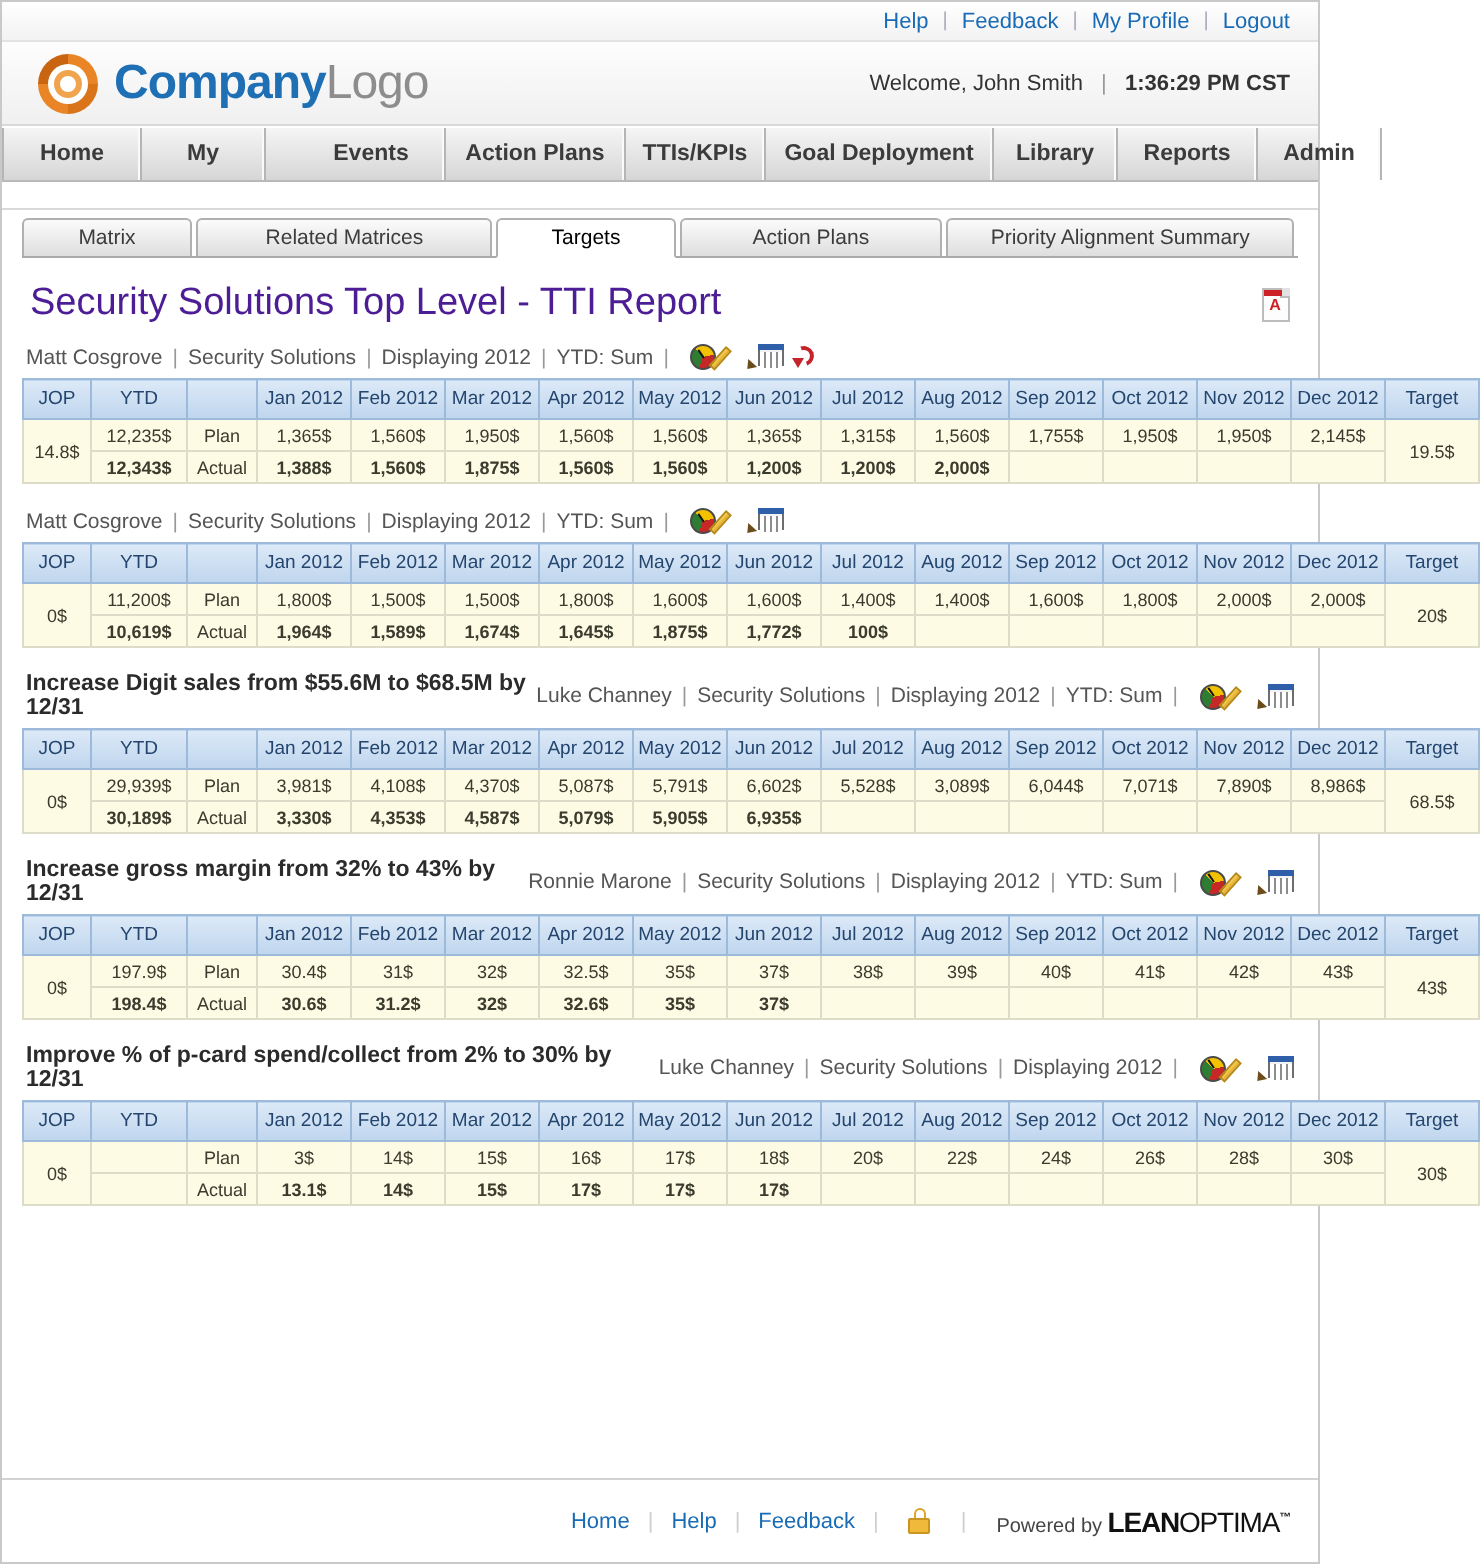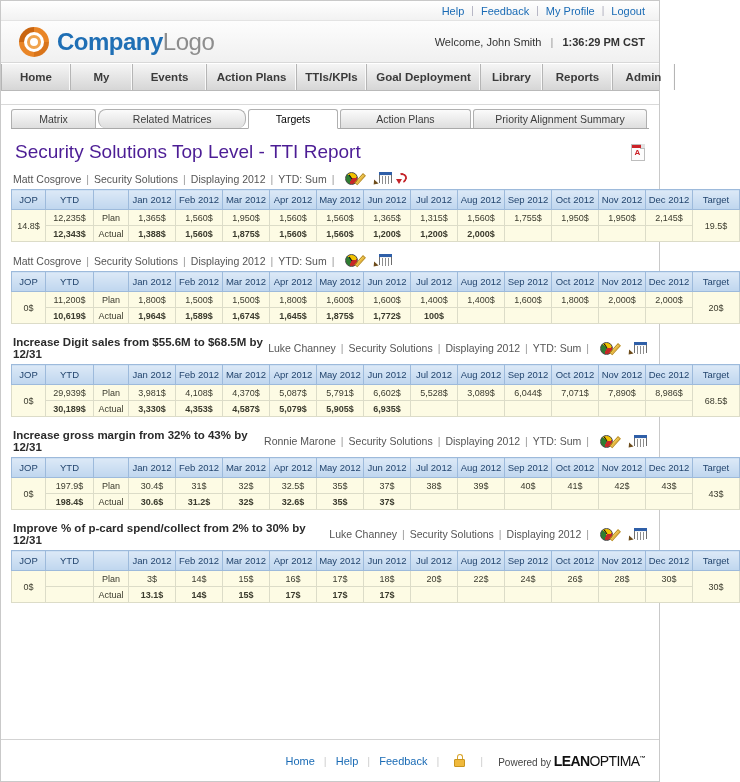--- a/index.html
+++ b/index.html
@@ -288,21 +288,21 @@
     </div>
   </div>
 
   <div class="nav" id="nav">
       <div class="nav-item" style="width: 70px;">
         <span>Home</span>
       </div>
       <div class="nav-item" style="width: 62px;">
         <span>My</span>
       </div>
-      <div class="nav-item" style="width: 74px;">
+      <div class="nav-item" style="width: 74px; margin-left: 16px;">
         <span>Events</span>
       </div>
       <div class="nav-item" style="width: 90px;">
         <span>Action Plans</span>
       </div>
       <div class="nav-item" style="width: 70px;">
         <span>TTIs/KPIs</span>
       </div>
       <div class="nav-item" style="width: 114px;">
         <span>Goal Deployment</span>
@@ -314,21 +314,21 @@
         <span>Reports</span>
       </div>
       <div class="nav-item" style="width: 62px;">
         <span>Admin</span>
       </div>
     </div>
   <div class="nav-underline"></div>
 
   <div class="subtabs" id="subtabs">
       <div class="subtab" style="width: 100px;"><span>Matrix</span></div>
-      <div class="subtab" style="width: 175px; border-radius: 8px;"><span>Related Matrices</span></div>
+      <div class="subtab" style="width: 175px;"><span>Related Matrices</span></div>
       <div class="subtab active" style="width: 105px;"><span>Targets</span></div>
       <div class="subtab" style="width: 155px;"><span>Action Plans</span></div>
       <div class="subtab" style="width: 205px;"><span>Priority Alignment Summary</span></div>
     </div>
 
   <div class="title-row">
     <div class="page-title">Security Solutions Top Level - TTI Report</div>
     <div class="pdf-icon">
       <span class="sheet"></span>
         <span class="fold"></span>

